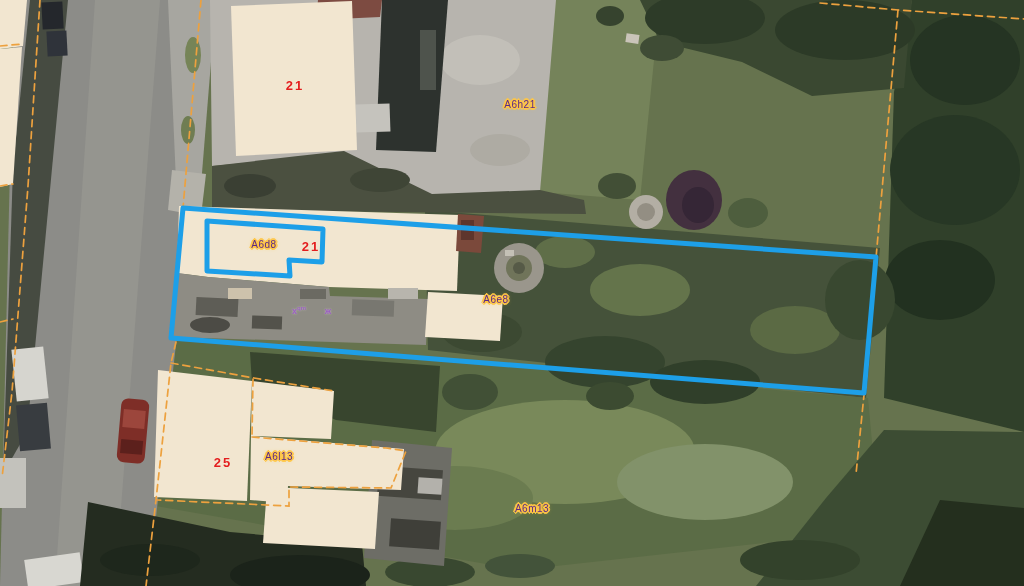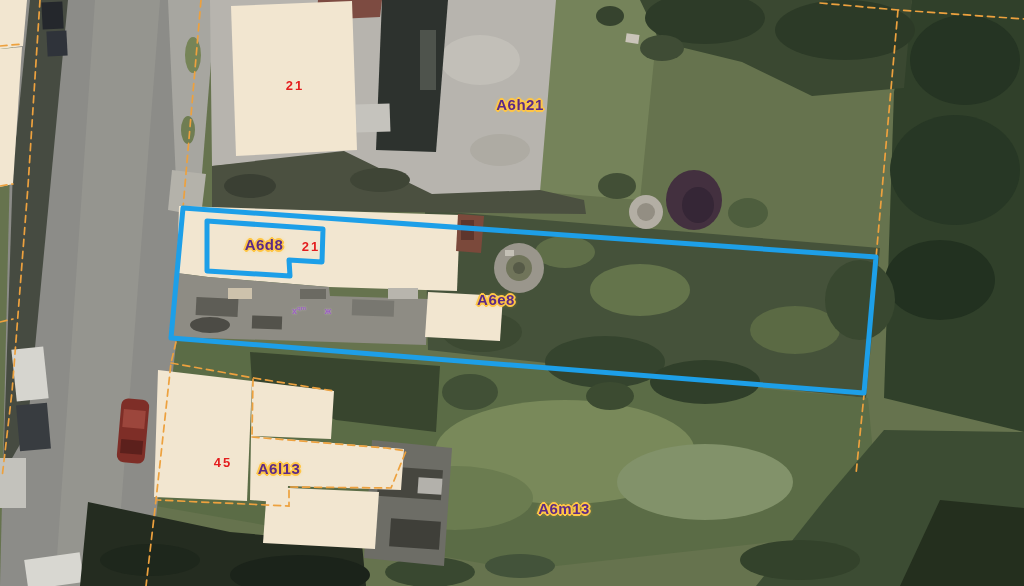--- a/index.html
+++ b/index.html
@@ -5,21 +5,21 @@
   html,body{margin:0;padding:0;background:#222;}
   .stage{position:relative;width:1024px;height:586px;overflow:hidden;
          font-family:"Liberation Sans",sans-serif;background:#66734e;}
   .stage svg{position:absolute;left:0;top:0;display:block;}
   .layer{position:absolute;left:0;top:0;width:100%;height:100%;pointer-events:none;}
   .base{z-index:1;}
   .numlayer{z-index:10;border-radius:18px;}
   .overlay{z-index:20;}
   .lbllayer{z-index:30;}
   .lbl{position:absolute;transform:translate(-50%,-50%);white-space:nowrap;}
-  .plabel{font-weight:700;font-size:15px;letter-spacing:.5px;color:var(--parcel_label_purple,#5c2a86);
+  .plabel{font-weight:400;font-size:10px;letter-spacing:.5px;color:var(--parcel_label_purple,#5c2a86);
     text-shadow:
       -2px 0 0 var(--label_halo_yellow,#ffc646), 2px 0 0 var(--label_halo_yellow,#ffc646),
       0 -2px 0 var(--label_halo_yellow,#ffc646), 0 2px 0 var(--label_halo_yellow,#ffc646),
       -1px -1px 0 var(--label_halo_yellow,#ffc646), 1px -1px 0 var(--label_halo_yellow,#ffc646),
       -1px 1px 0 var(--label_halo_yellow,#ffc646), 1px 1px 0 var(--label_halo_yellow,#ffc646),
       0 0 4px var(--label_halo_yellow,#ffc646);}
   .hnum{font-weight:700;font-size:13px;letter-spacing:2px;color:var(--house_number_red,#e31e1e);
         text-shadow:0 0 2px rgba(255,240,220,.55);}
   .pmark{font-weight:700;font-size:9px;color:var(--marker_purple,#9a5ec0);
          text-shadow:0 0 2px rgba(255,255,255,.5);}
@@ -172,31 +172,31 @@
       <path class="cadline" d="M253,379 L252,437"></path>
       <path class="cadline" d="M252,437 L386,448 L406,451 L391,488 L289,487 L289,506 L157,500"></path>
       <path class="cadline" d="M820,3 L898,10 L1024,19"></path>
       <path class="cadline" d="M898,10 L876,258 L864,395 L856,474"></path>
     </g>
   </svg>
 
   <div class="layer numlayer">
     <div class="lbl hnum" style="left:295px;top:85px">21</div>
     <div class="lbl hnum" style="left:311px;top:246px">21</div>
-    <div class="lbl hnum" style="left:223px;top:462px">45</div>
+    <div class="lbl hnum" style="left:223px;top:462px">25</div>
     <div class="lbl pmark" style="left:299px;top:310px"><span>x</span><sup>qm</sup></div>
     <div class="lbl pmark" style="left:328px;top:311px"><span>ж</span></div>
   </div>
 
   <svg class="layer overlay" width="1024" height="586" viewBox="0 0 1024 586">
     <polygon class="blueline" points="183,208 876,257 864,393 171,338"></polygon>
     <path class="blueline" d="M207,221 L323,229 L322,262 L289,260 L290,276 L207,271 Z"></path>
   </svg>
 
   <div class="layer lbllayer">
     <div class="lbl plabel" style="left:520px;top:104px">A6h21</div>
     <div class="lbl plabel" style="left:264px;top:244px">A6d8</div>
     <div class="lbl plabel" style="left:496px;top:299px">A6e8</div>
-    <div class="lbl plabel" style="left:279px;top:468px">A6l13</div>
-    <div class="lbl plabel" style="left:564px;top:508px">A6m13</div>
+    <div class="lbl plabel" style="left:279px;top:456px">A6l13</div>
+    <div class="lbl plabel" style="left:532px;top:508px">A6m13</div>
   </div>
 
 </div>
 
 </body></html>

